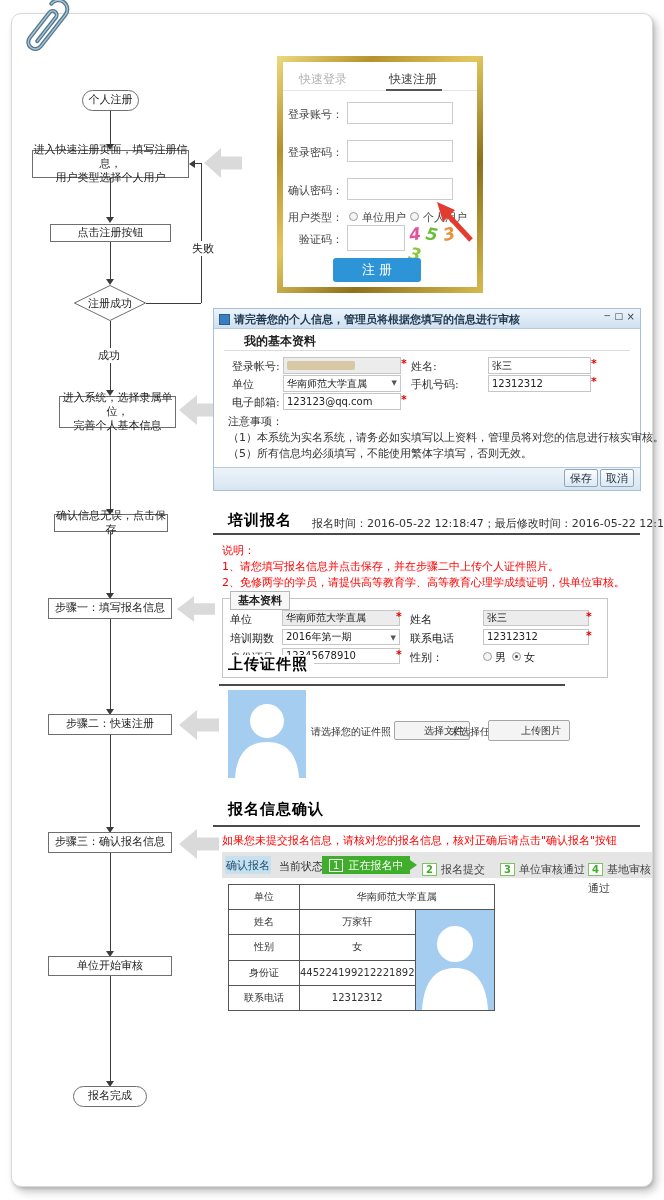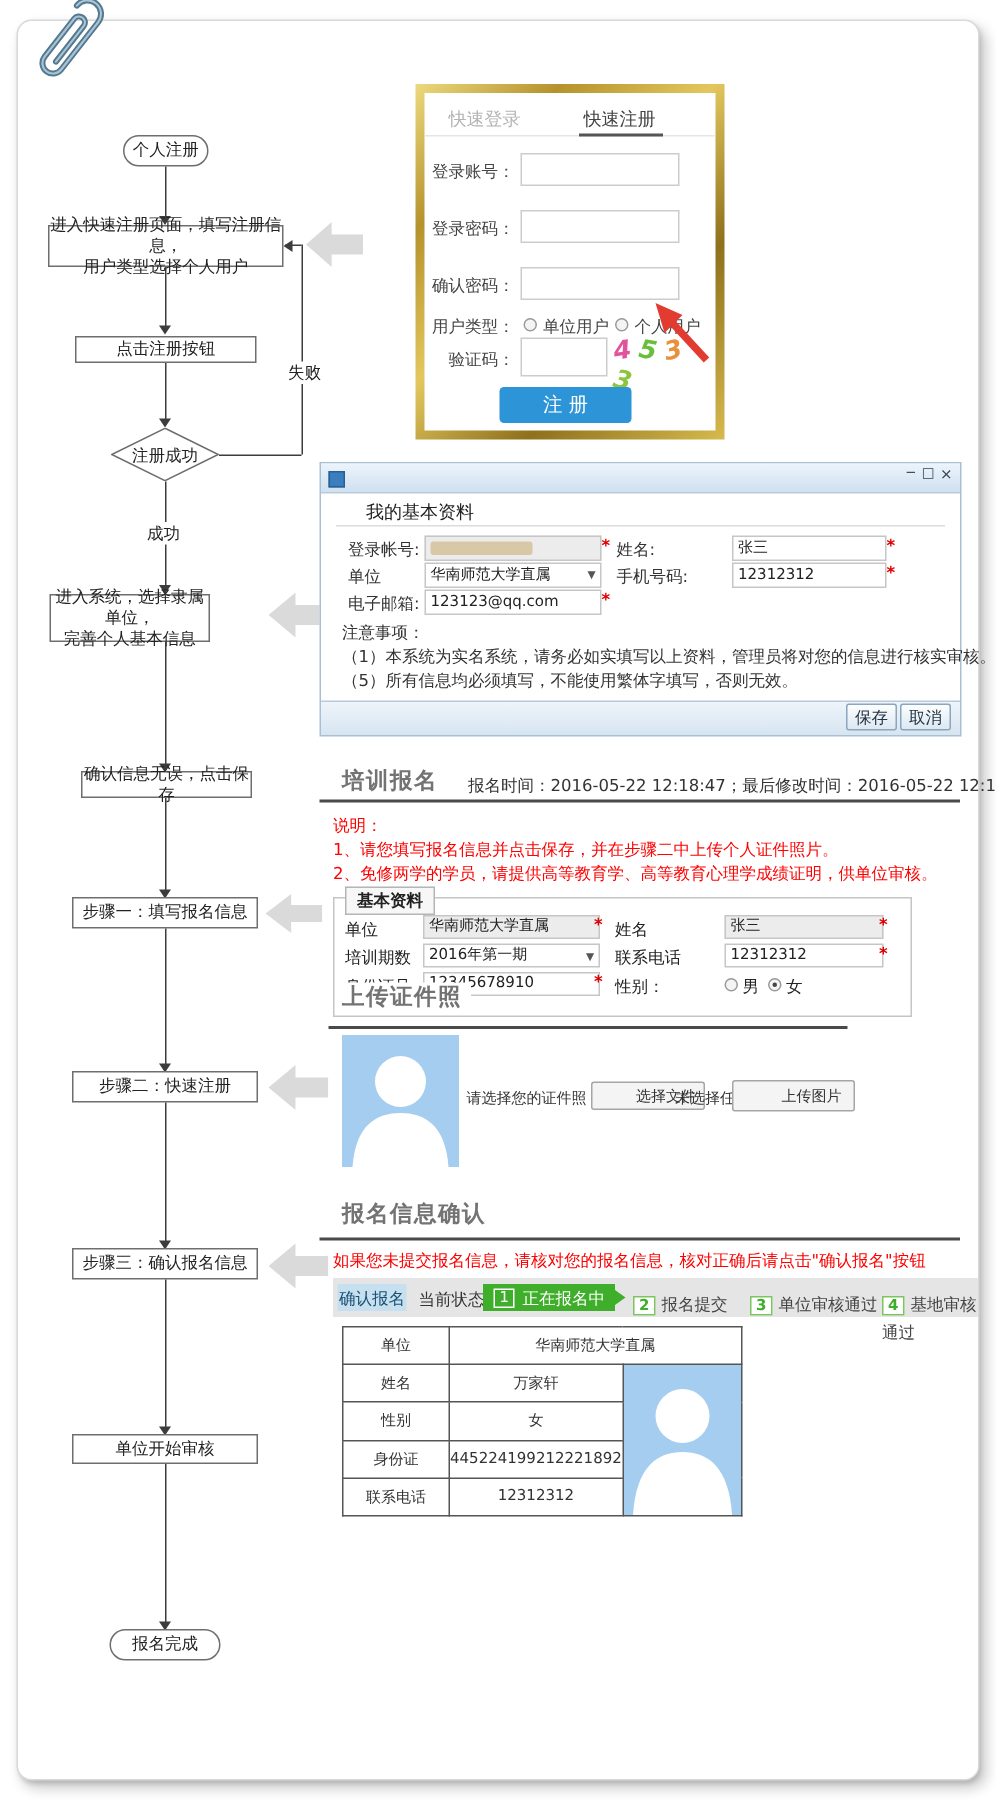--- a/index.html
+++ b/index.html
@@ -42,21 +42,21 @@
   .dlg-title{position:absolute;left:0;top:0;right:0;height:19px;
     background:linear-gradient(#ecf4fc,#cfe0ef);border-bottom:1px solid #b7cbdd;}
   .dlg-label{position:absolute;font-size:11px;color:#333;}
   .dlg-input{position:absolute;height:15px;border:1px solid #c6c6c6;background:#fff;
     font-size:10px;color:#222;padding:0 3px;line-height:15px;box-sizing:content-box;}
   .star{position:absolute;color:#e00000;font-size:11px;font-weight:bold;}
   .mini-btn{position:absolute;height:16px;font-size:11px;color:#234;
     border:1px solid #8ca6bd;background:linear-gradient(#fdfeff,#dce8f2);border-radius:2px;
     display:flex;align-items:center;justify-content:center;}
   
-  .h-big{position:absolute;font-size:15px;font-weight:bold;color:#737373;letter-spacing:1px;}
+  .h-big{position:absolute;font-size:15px;font-weight:bold;color:#000000;letter-spacing:1px;}
   .hr-dark{position:absolute;height:2px;background:#4a4a4a;}
   .red{position:absolute;font-size:11px;color:#fe0000;}
   .fs-input{position:absolute;height:14px;border:1px solid #c6c6c6;background:#fff;
     font-size:10px;padding:0 3px;line-height:14px;}
   .gray-bg{background:#ececec;}
   .legend{position:absolute;font-size:11px;font-weight:bold;border:1px solid #b5b5b5;
     background:#f7f7f7;padding:1px 7px;}
   .file-btn{position:absolute;border:1px solid #a5a5a5;background:#f4f4f4;font-size:10px;
     color:#333;display:flex;align-items:center;justify-content:center;border-radius:2px;padding-left:24px;}
   .step-num{display:inline-block;border:1px solid #7cc45e;color:#3fae2a;background:#fff;
@@ -107,21 +107,21 @@
 <div class="hl" style="left:146px;top:303px;width:55px"></div>
 <div class="vl" style="left:201px;top:163px;height:140px"></div>
 <div class="hl" style="left:190px;top:163px;width:11px"></div>
 <div class="ah-l" style="left:189px;top:160px"></div>
 <div class="abs flabel" style="left:190px;top:241px">失败</div>
 
 <div class="vl" style="left:110px;top:321px;height:70px"></div>
 <div class="ah-d" style="left:106px;top:390px"></div>
 <div class="abs flabel" style="left:96px;top:348px">成功</div>
 
-<div class="abs fnode" style="left:33px;top:396px;width:107px;height:32px">
+<div class="abs fnode" style="left:59px;top:396px;width:117px;height:32px">
   <span>进入系统，选择隶属单位，</span>
   <span>完善个人基本信息</span>
 </div>
 
 <div class="vl" style="left:110px;top:428px;height:82px"></div>
 <div class="ah-d" style="left:106px;top:509px"></div>
 
 <div class="abs fnode" style="left:54px;top:514px;width:114px;height:18px">
   <span>确认信息无误，点击保存</span>
 </div>
@@ -203,26 +203,27 @@
      <span class="cap-ch" style="color:#8cc63f;transform:rotate(14deg)">3</span>
    </div>
 
    <div class="btn-blue" style="left:50px;top:196px;width:88px;height:24px">注 册</div>
  </div>
 </div>
 
 <div class="abs dialog">
   <div class="dlg-title">
     <div class="abs" style="left:5px;top:5px;width:9px;height:9px;background:#3a7ebf;border:1px solid #2a5e92"></div>
+    <div class="abs" style="left:20px;top:3px;font-size:11px;font-weight:bold;color:#223a52;white-space:nowrap">请完善您的个人信息，管理员将根据您填写的信息进行审核</div>
     <span class="abs" style="right:30px;top:2px;font-size:9px;color:#345">─</span>
     <span class="abs" style="right:17px;top:2px;font-size:9px;color:#345">□</span>
     <span class="abs" style="right:5px;top:2px;font-size:10px;color:#345">×</span>
   </div>
 
-  <div class="abs" style="left:30px;top:24px;font-size:12px;font-weight:normal;color:#222">我的基本资料</div>
+  <div class="abs" style="left:30px;top:24px;font-size:12px;font-weight:bold;color:#222">我的基本资料</div>
   <div class="abs" style="left:10px;top:41px;width:406px;height:1px;background:#dcdcdc"></div>
 
   <div class="dlg-label" style="left:18px;top:50px">登录帐号:</div>
   <div class="dlg-input gray-bg" style="left:69px;top:48px;width:110px">
     <div style="margin-top:3px;width:62%;height:9px;background:#d9c8a6;border-radius:2px"></div>
   </div>
   <span class="star" style="left:187px;top:48px">*</span>
   <div class="dlg-label" style="left:197px;top:50px">姓名:</div>
   <div class="dlg-input" style="left:274px;top:48px;width:95px">张三</div>
   <span class="star" style="left:377px;top:48px">*</span>

